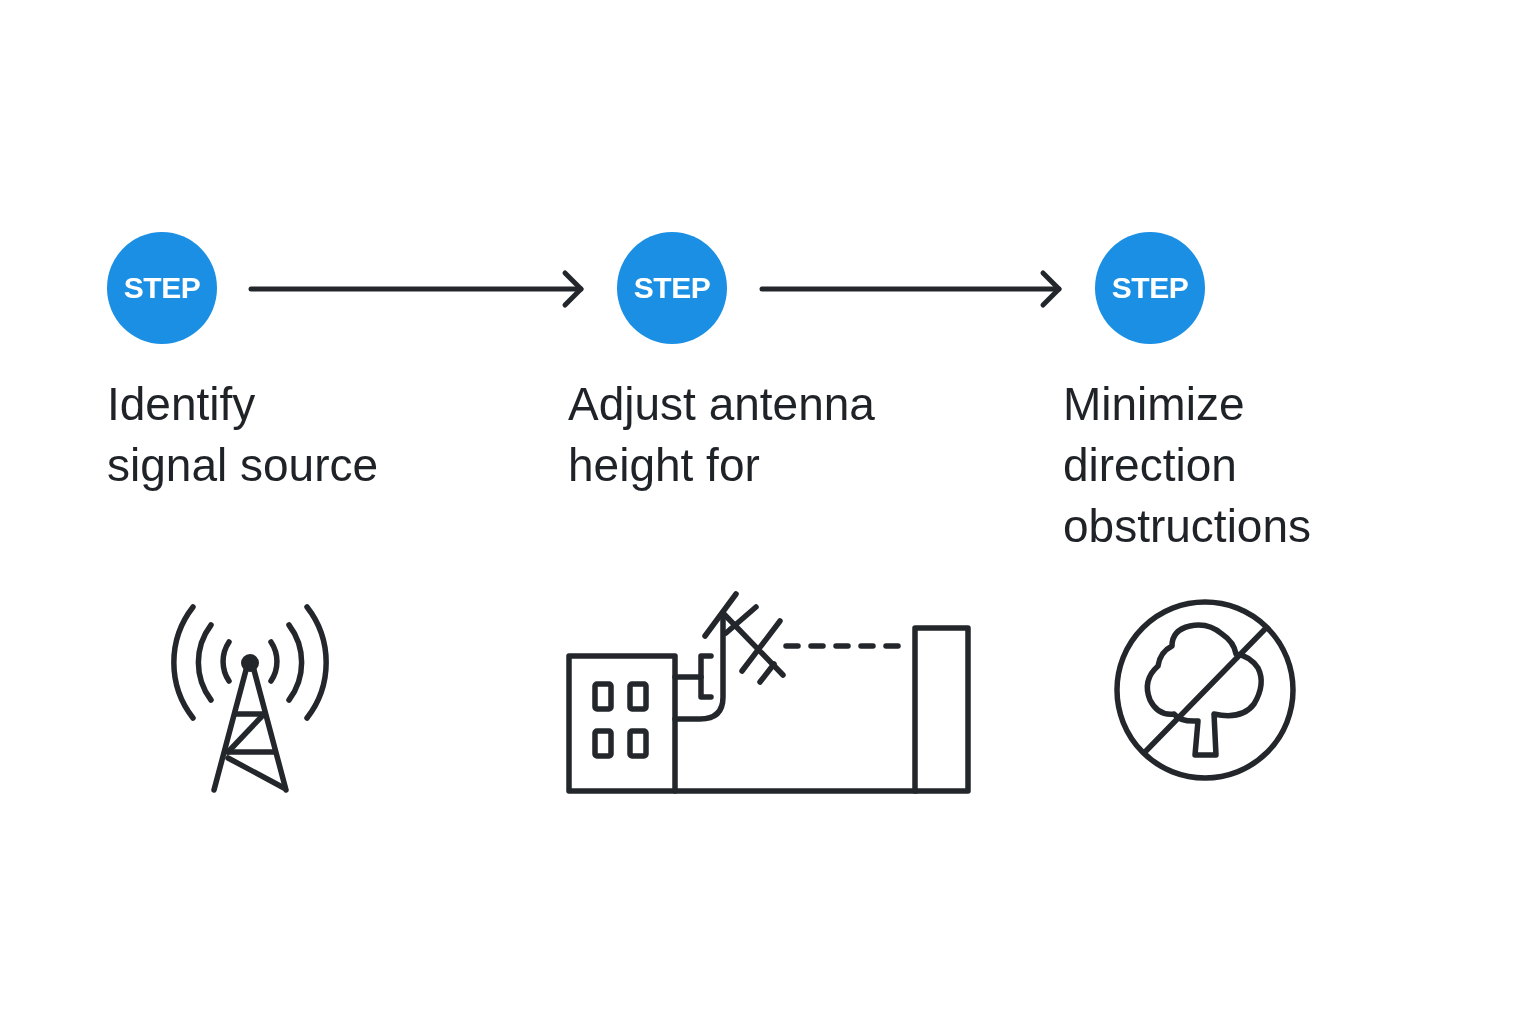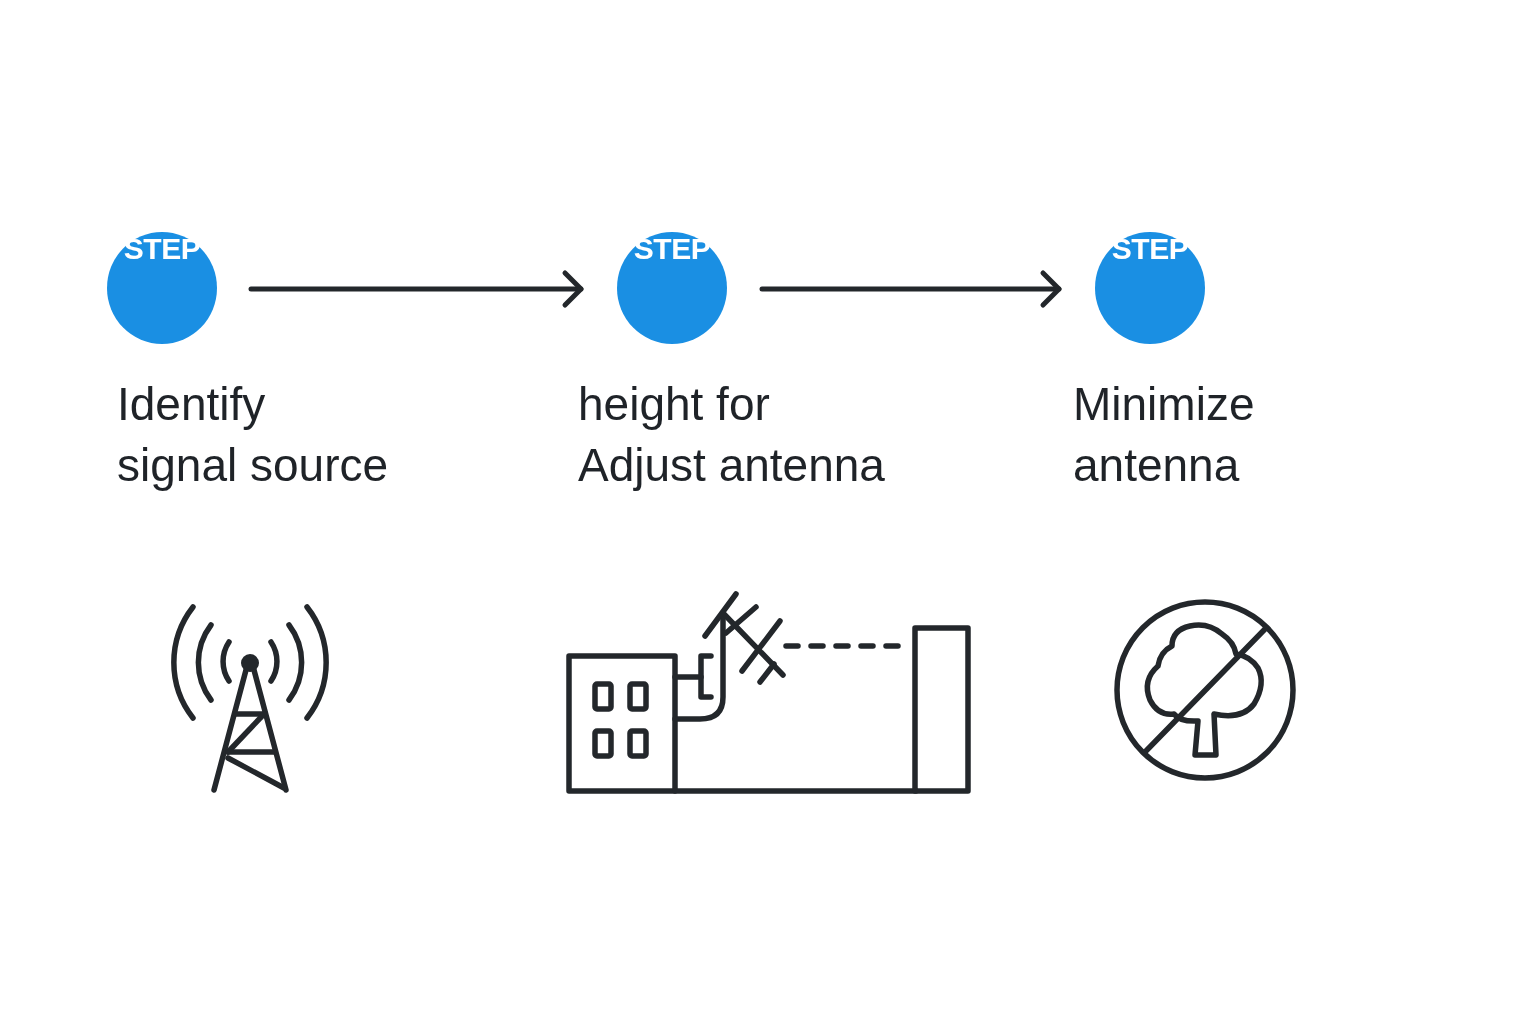--- a/index.html
+++ b/index.html
@@ -2,28 +2,28 @@
 <html><head>
   <meta charset="utf-8">
   <style>
     html, body { margin: 0; padding: 0; }
     body {
       width: 1536px; height: 1024px; background: #ffffff; position: relative; overflow: hidden;
       font-family: "Liberation Sans", "DejaVu Sans", sans-serif; color: #1f2328;
     }
     .circle {
       position: absolute; width: 110px; height: 112px; border-radius: 50%;
-      background: #1a8fe3; color: #fff; display: flex; align-items: flex-start; justify-content: center;
+      background: #1a8fe3; color: #fff; display: flex; align-items: center; justify-content: center;
       font-weight: bold; font-size: 30px; letter-spacing: -0.5px;
     }
     .arrow { position: absolute; }
     .label {
       position: absolute; font-size: 46px; line-height: 61px; color: #1f2328;
     }
-    .label span { display: block; white-space: nowrap; margin-left: 10px; }
+    .label span { display: block; white-space: nowrap; }
     .icon { position: absolute; }
     svg { overflow: visible; }
   </style>
 </head>
 <body>
 
 <div class="circle" style="left:107px; top:232px;">
   <span>STEP</span>
 </div>
 <div class="circle" style="left:617px; top:232px;">
@@ -44,26 +44,27 @@
     <line x1="6" y1="24" x2="303" y2="24"></line>
     <polyline points="287,8 303,24 287,40"></polyline>
   </g>
 </svg>
 
 <div class="label" style="left:107px; top:374px;">
   <span>Identify</span>
   <span>signal source</span>
 </div>
 <div class="label" style="left:568px; top:374px;">
+  <span>Adjust antenna</span>
   <span>height for</span>
-  <span>Adjust antenna</span>
 </div>
 <div class="label" style="left:1063px; top:374px;">
   <span>Minimize</span>
-  <span>antenna</span>
+  <span>direction</span>
+  <span>obstructions</span>
 </div>
 
 <svg class="icon" style="left:150px; top:590px;" width="200" height="210" viewBox="0 0 200 210">
   <g fill="none" stroke="#23272b" stroke-width="5.5" stroke-linecap="round" stroke-linejoin="round">
     <path d="M43,17 A90,90 0 0 0 43,128"></path>
     <path d="M61,35 A62,62 0 0 0 61,110"></path>
     <path d="M79,52 A35,35 0 0 0 79,91"></path>
     <path d="M157,17 A90,90 0 0 1 157,128"></path>
     <path d="M139,35 A62,62 0 0 1 139,110"></path>
     <path d="M121,52 A35,35 0 0 1 121,91"></path>

